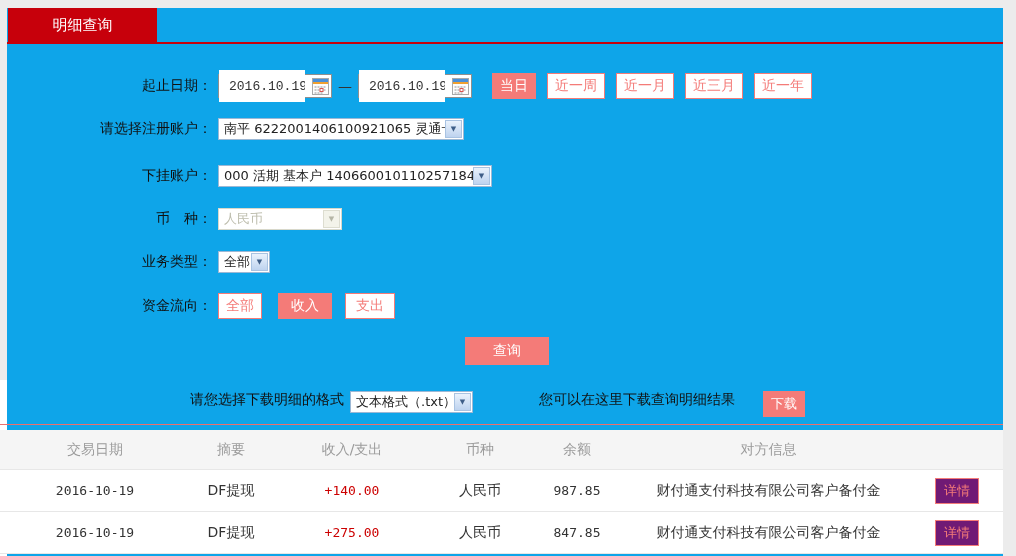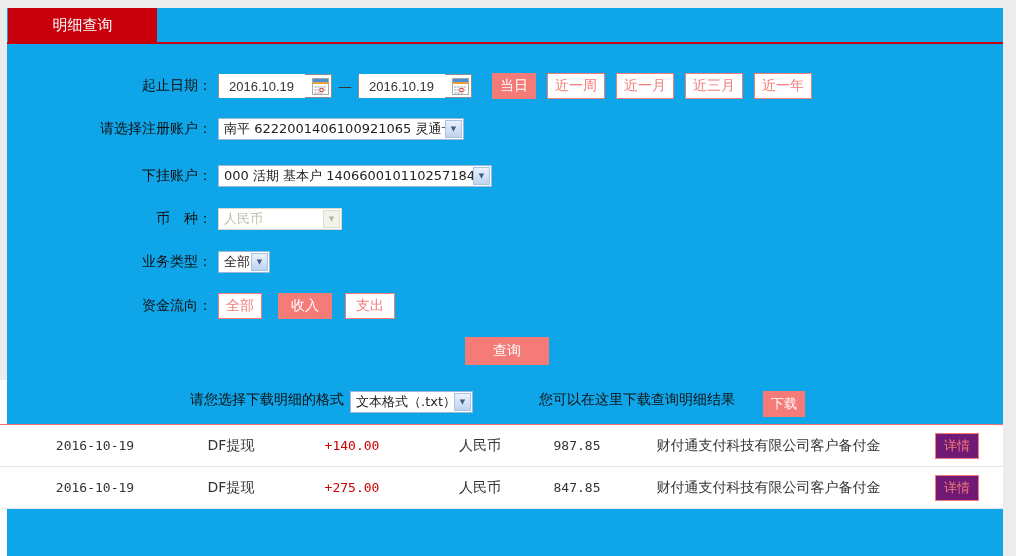--- a/index.html
+++ b/index.html
@@ -18,22 +18,22 @@
          background:#c7000b; color:#fff; font-size:15px;
          display:flex; align-items:center; justify-content:center; cursor:pointer; }
   .tab-underline { position:absolute; left:0; top:34px; width:996px; height:2px; background:#c7000b; }
 
   
   .form-row { position:absolute; left:0; width:996px; display:flex; align-items:center; }
   .flabel { width:205px; text-align:right; color:#111; flex:none; }
 
   .date-box { display:inline-flex; align-items:center; margin-left:6px; width:114px; height:24px;
               border:1px solid #8f8f8f; background:#fff; position:relative; }
-  .date-box input { border:0; outline:0; width:86px; height:24px; padding-left:10px;
-              font-family:Liberation Sans, sans-serif; font-size:13px; color:#333; }
+  .date-box input { border:0; outline:0; width:86px; height:32px; padding-left:10px;
+              font-family:Liberation Mono, monospace; font-size:13px; color:#333; }
   .cal { position:absolute; right:2px; top:3px; cursor:pointer; }
   .dash { margin-left:6px; color:#333; }
 
   .pill { display:inline-flex; align-items:center; justify-content:center; height:26px;
           padding:8px 7px; margin-left:11px; background:#fff; border:1px solid #f47b78;
           color:#f47b78; font-size:14px; cursor:pointer; }
   .pill.active { background:#f47b78; color:#fff; }
   .pill.first-gap { margin-left:20px; }
 
   .xp-select { display:inline-flex; align-items:center; margin-left:6px; height:22px;
@@ -183,20 +183,29 @@
     </span>
     <span class="dl-hint">您可以在这里下载查询明细结果</span>
     <button class="btn-solid dl-btn">下载</button>
   </div>
 </div>
 
 <div class="left-patch"></div>
 
 <div class="table-section">
   <div class="pink-line"></div>
+  <div class="thead">
+    <span class="c c1">交易日期</span>
+    <span class="c c2">摘要</span>
+    <span class="c c3">收入/支出</span>
+    <span class="c c4">币种</span>
+    <span class="c c5">余额</span>
+    <span class="c c6">对方信息</span>
+    <span class="c c7"></span>
+  </div>
 
   <div class="trow">
     <span class="c c1 mono">2016-10-19</span>
     <span class="c c2">DF提现</span>
     <span class="c c3 mono amount">+140.00</span>
     <span class="c c4">人民币</span>
     <span class="c c5 mono">987.85</span>
     <span class="c c6">财付通支付科技有限公司客户备付金</span>
     <span class="c c7">
       <button class="detail-btn">详情</button>

